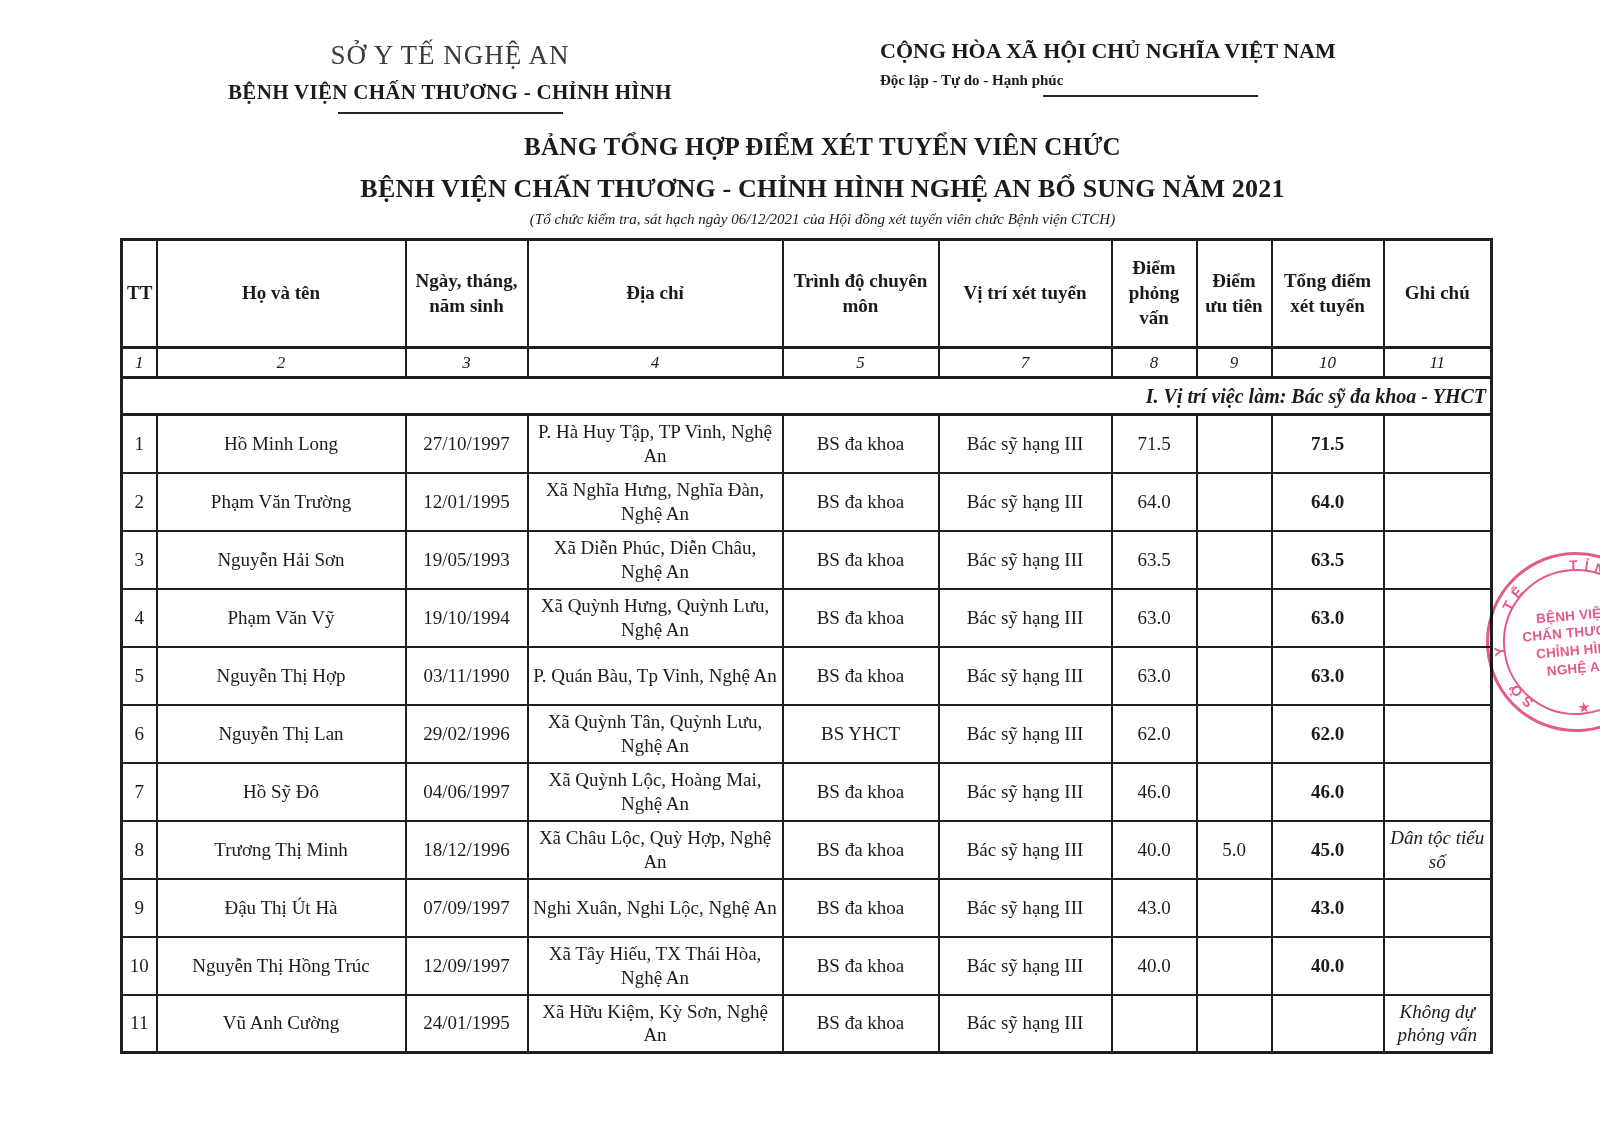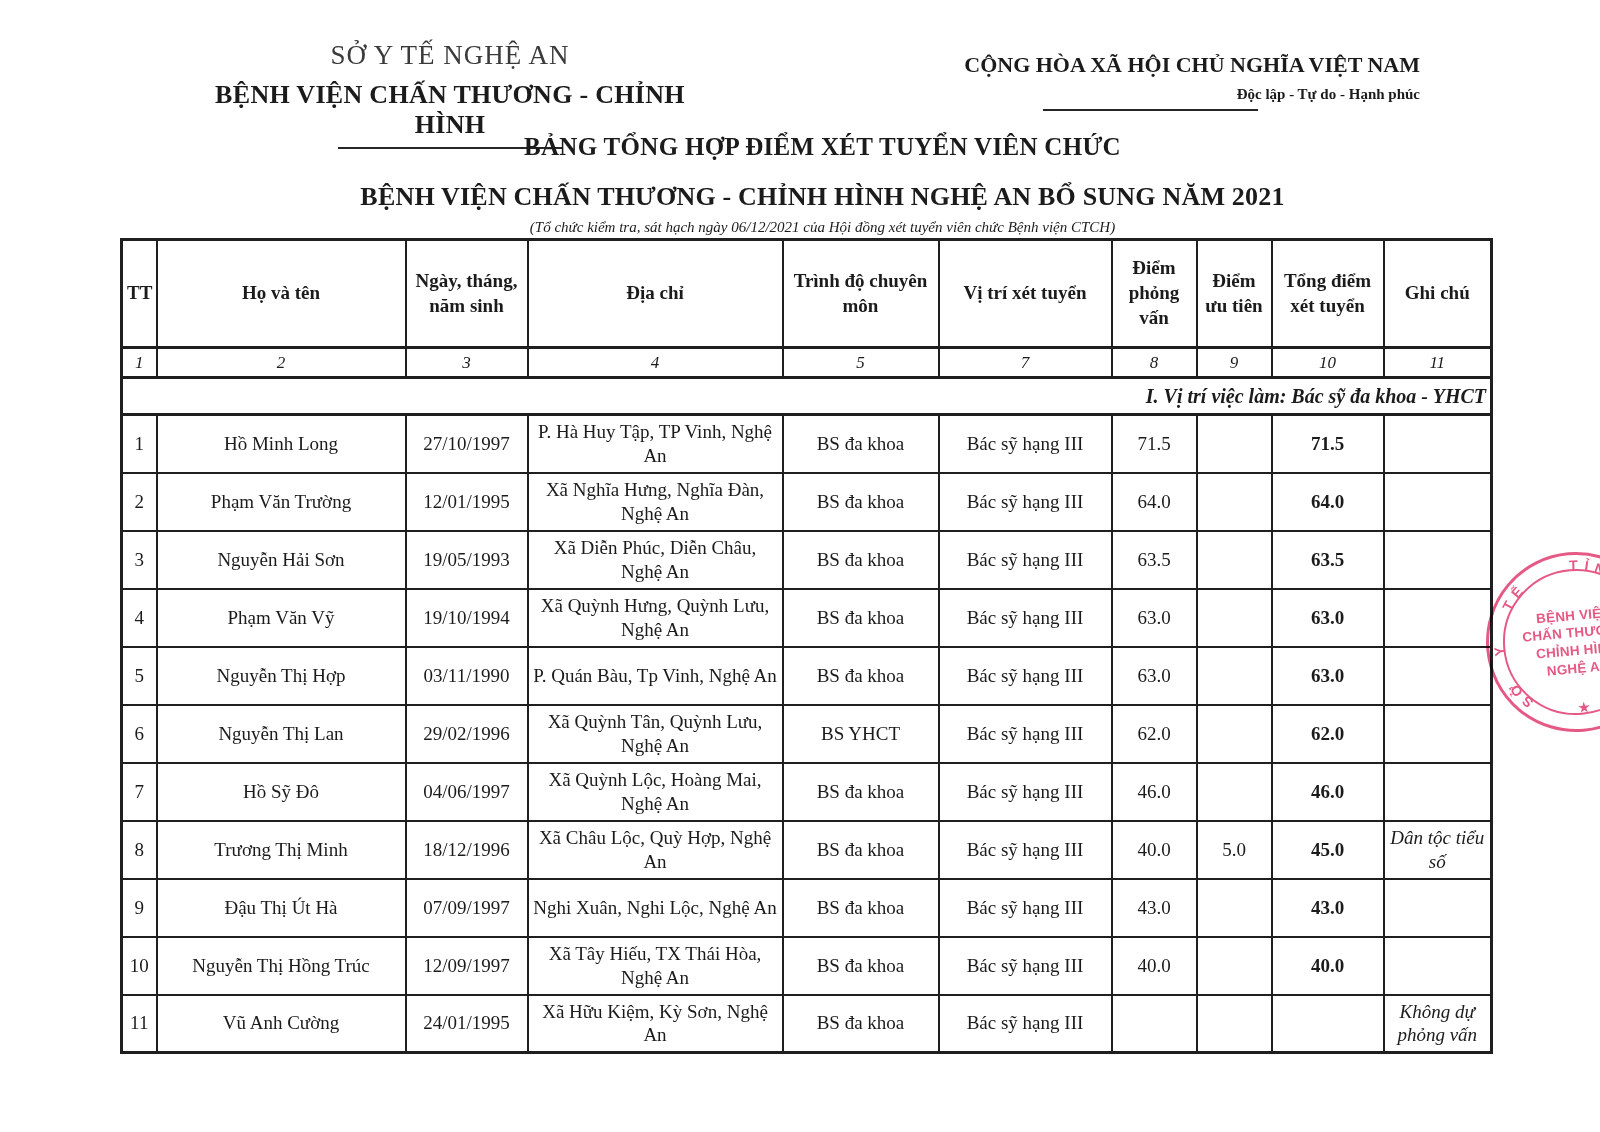--- a/index.html
+++ b/index.html
@@ -3,30 +3,30 @@
 <meta charset="utf-8">
 <style>
   html,body{margin:0;padding:0;background:#ffffff;}
   .page{
     position:relative; width:1600px; height:1132px; background:#fff; overflow:hidden;
     font-family:"Liberation Serif","DejaVu Serif",serif; color:var(--ink,#1b1b1b);
   }
   
   .org-block{position:absolute; left:185px; top:40px; width:530px; text-align:center;}
   .org-line1{font-size:27px; letter-spacing:1px; color:#3a3a3a;}
-  .org-line2{font-size:26px; font-weight:bold; margin-top:9px; letter-spacing:.3px;}
+  .org-line2{font-size:21px; font-weight:bold; margin-top:9px; letter-spacing:.3px;}
   .org-rule{width:225px; border-top:2px solid #262626; margin:7px auto 0;}
-  .nat-block{position:absolute; left:880px; top:52px; width:540px; text-align:right;}
+  .nat-block{position:absolute; left:880px; top:38px; width:540px; text-align:left;}
   .nat-line1{font-size:22px; font-weight:bold;}
   .nat-line2{font-size:15px; font-weight:bold; margin-top:8px;}
   .nat-rule{width:215px; border-top:2px solid #262626; margin:6px auto 0;}
   
   .title-block{position:absolute; left:0; top:133px; width:100%; padding-left:45px; box-sizing:border-box; text-align:center;}
   .title-line1{font-size:25px; font-weight:bold; letter-spacing:.3px;}
-  .title-line2{font-size:26px; font-weight:bold; margin-top:21px; letter-spacing:.2px;}
+  .title-line2{font-size:26px; font-weight:bold; margin-top:13px; letter-spacing:.2px;}
   .subtitle{font-size:15px; font-style:italic; margin-top:7px;}
   
   .score-table{
     position:absolute; left:120px; top:238px; width:1370px;
     border-collapse:collapse; table-layout:fixed;
     border:3px solid var(--line,#1f1f1f);
   }
   .score-table th,.score-table td{
     border:2px solid var(--line,#1f1f1f);
     padding:0 4px; text-align:center; vertical-align:middle;

